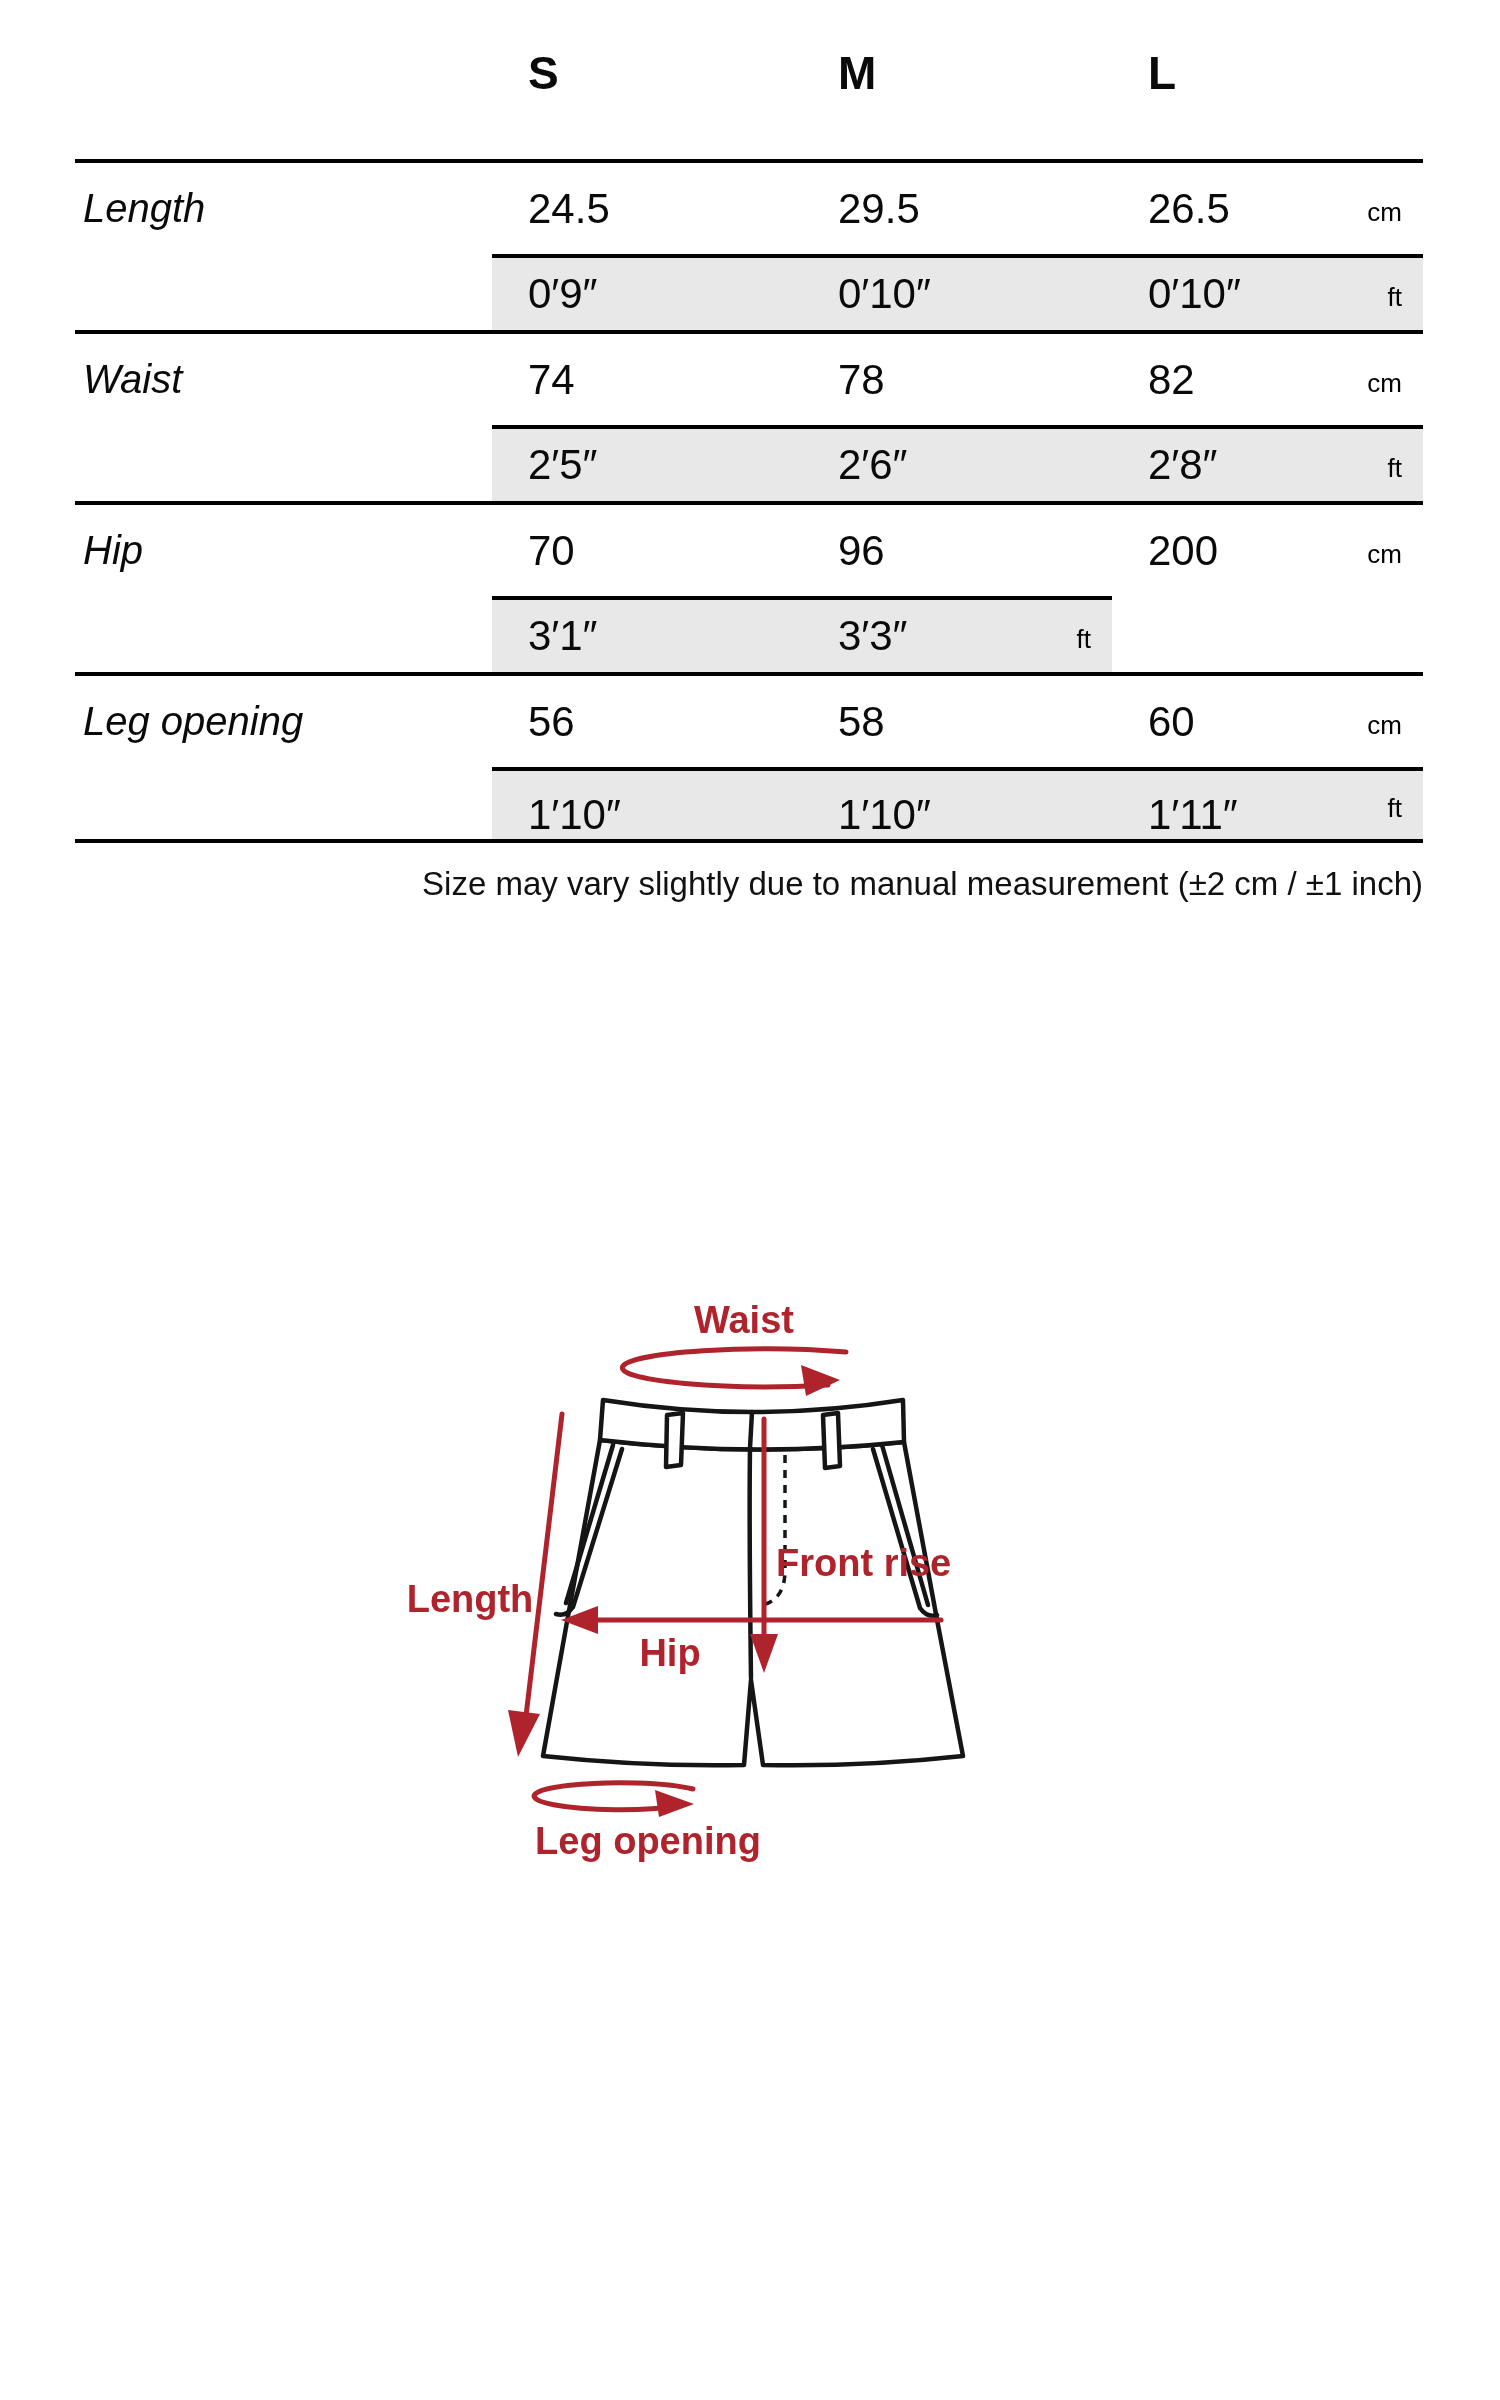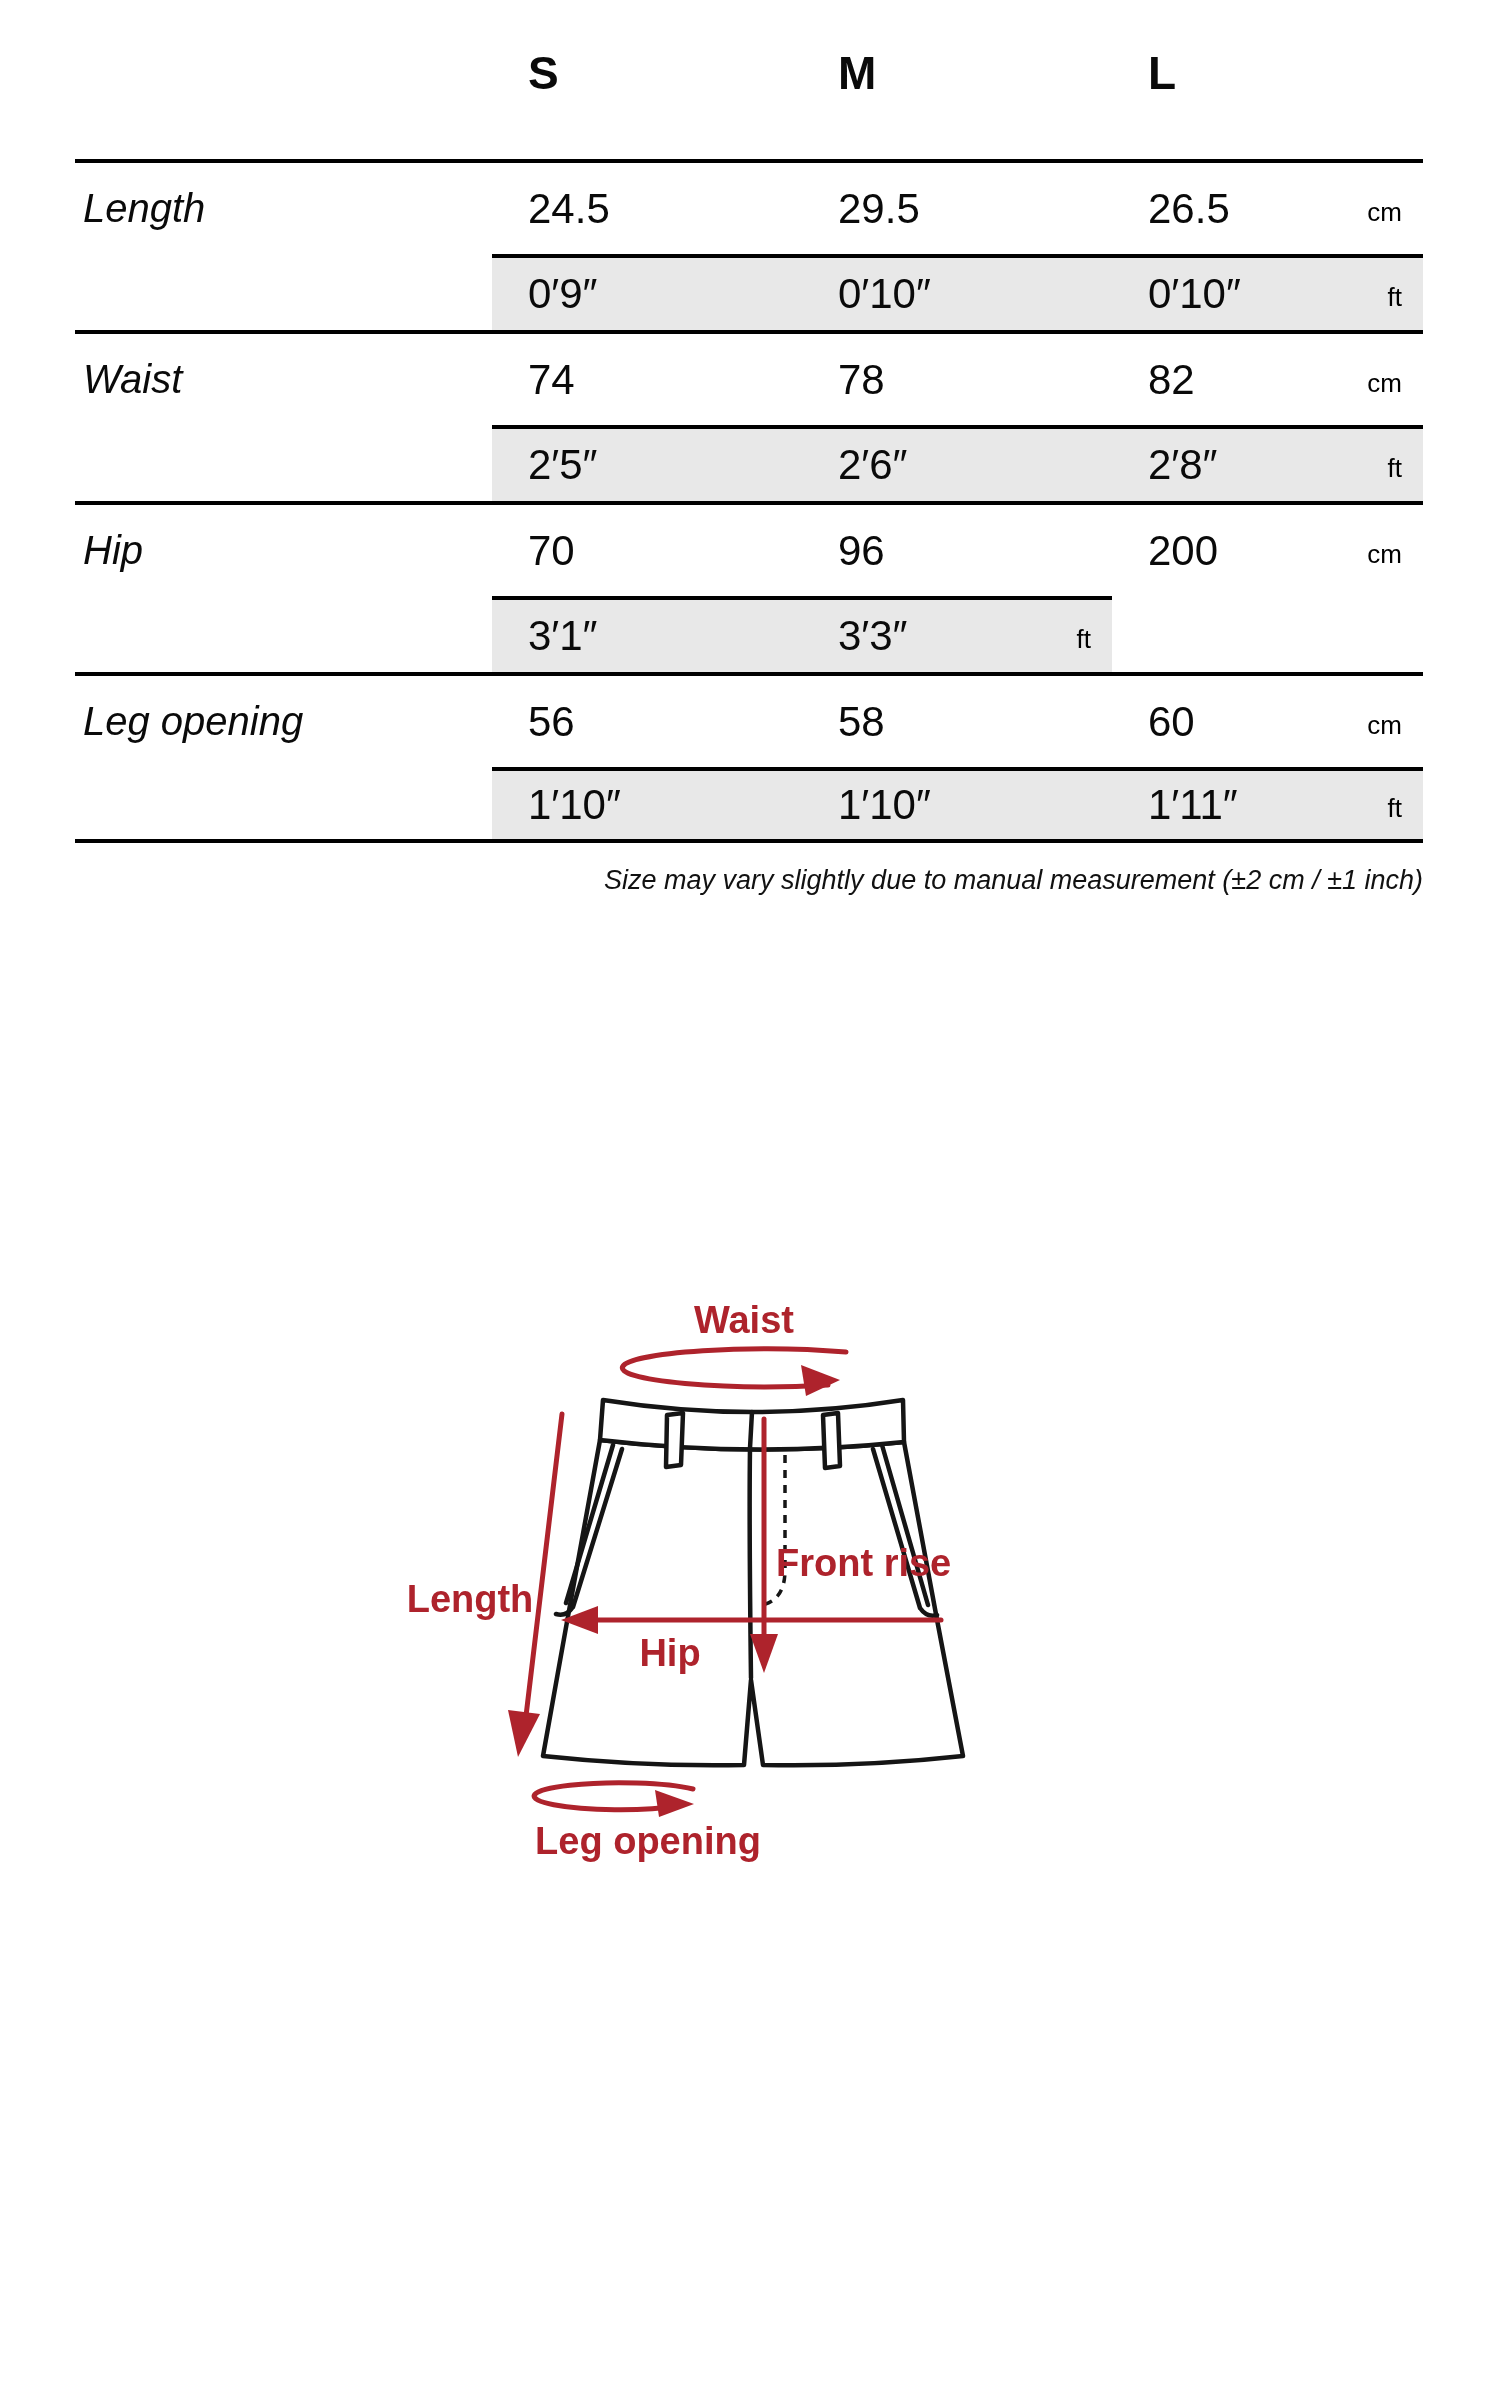--- a/index.html
+++ b/index.html
@@ -13,28 +13,28 @@
   .label-cell{padding-left:8px;}
   .data-cell{padding-left:36px;}
 
   .head-row{height:119px;}
   .head-row .cell{align-items:flex-start;padding-top:8px;}
   .head-row .data-cell span{font-size:46px;font-weight:bold;line-height:1.1;}
 
   .cm-row{height:91px;border-top:4px solid #000;}
   .ft-row{height:76px;}
   .ft-row .data-cell{background:#e8e8e8;border-top:4px solid #000;}
-  .group-last .ft-row .cell{border-bottom:4px solid #000;}
+  .group-last .ft-row .cell{border-bottom:4px solid #000;align-items:flex-end;}
 
   .rowlabel{font-style:italic;font-size:40px;}
   .val{font-size:42px;}
   .unit{position:absolute;right:21px;top:54%;transform:translateY(-50%);
         font-size:26px;color:#000000;}
 
-  .footnote{margin-top:22px;text-align:right;font-style:italic;font-size:27px;color:#111;}
+  .footnote{margin-top:22px;text-align:right;font-size:33px;color:#111;}
 
   .diagram-svg{position:absolute;left:350px;top:1280px;width:700px;height:650px;}
   .sketch{stroke:#151515;stroke-width:4.5;fill:none;stroke-linejoin:round;stroke-linecap:round;}
   .sketch-fill{stroke:#151515;stroke-width:4.5;fill:#ffffff;stroke-linejoin:round;}
   .sketch-dash{stroke:#151515;stroke-width:3.5;fill:none;stroke-dasharray:8 7;}
   .ann{stroke:#AE232C;stroke-width:5;fill:none;stroke-linecap:round;}
   .ann-head{fill:#AE232C;stroke:none;}
   .ann-text{fill:#AE232C;font-family:"Liberation Sans","DejaVu Sans",sans-serif;
             font-weight:bold;font-size:38px;}
 </style>

